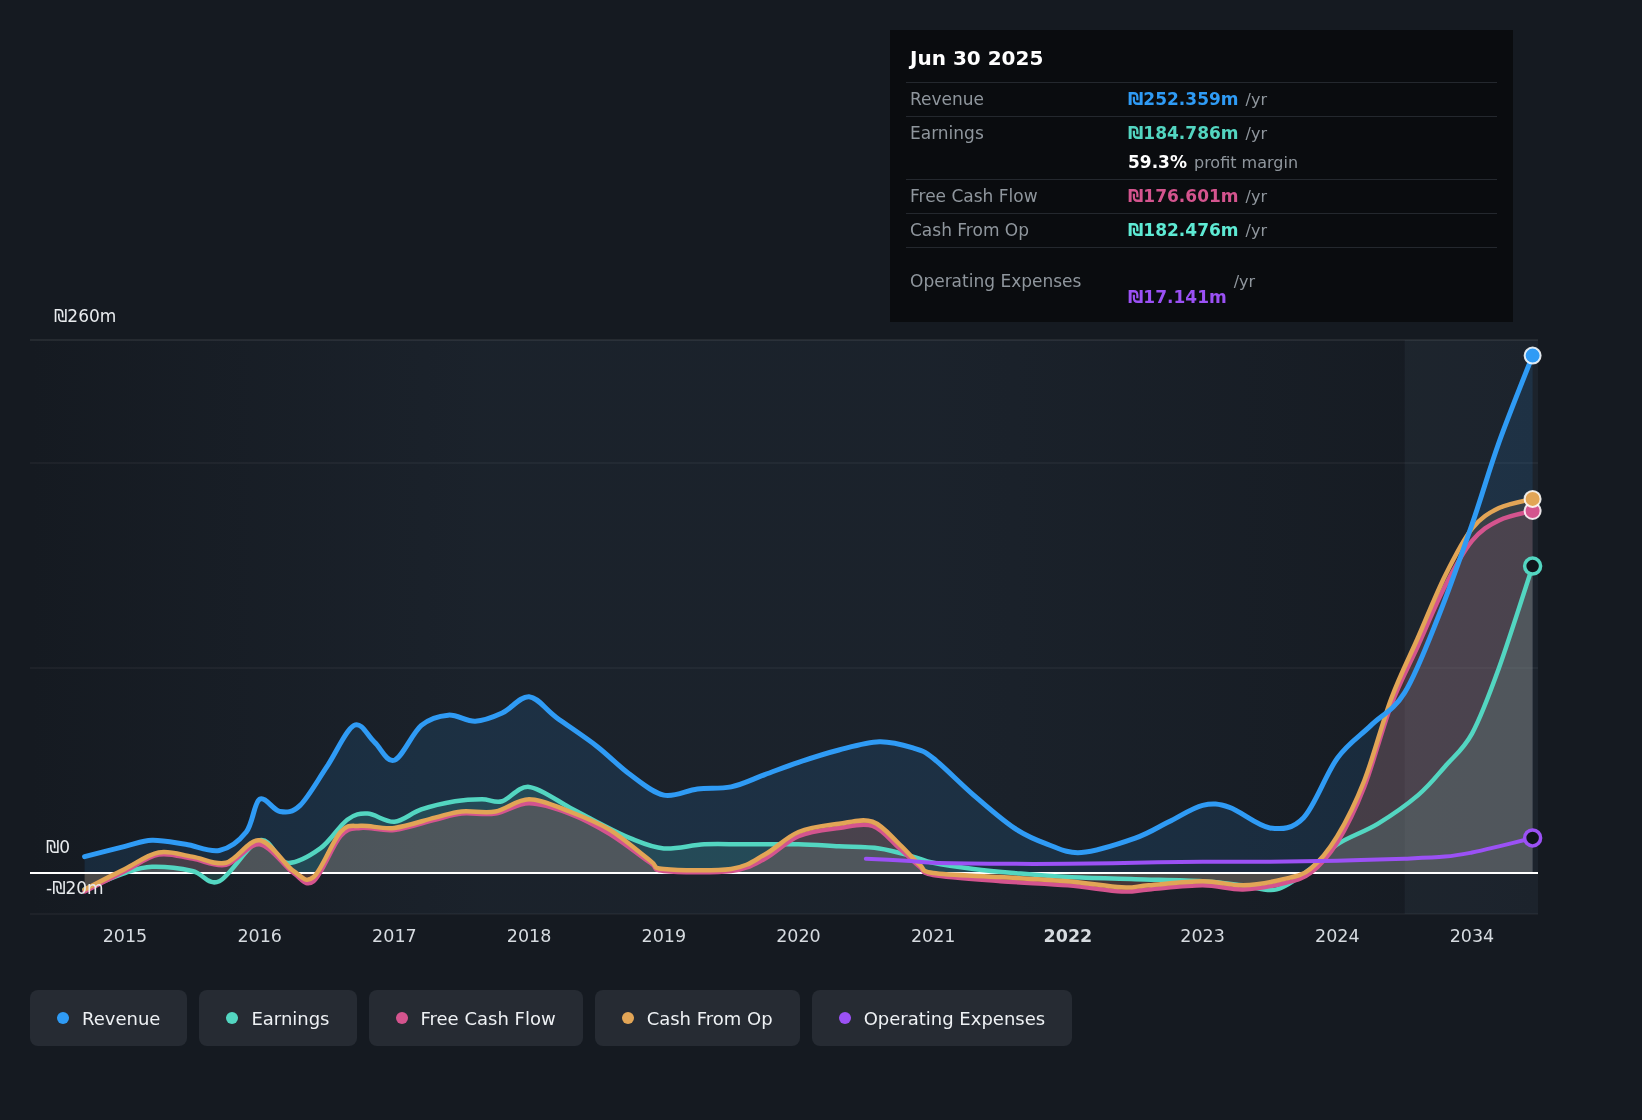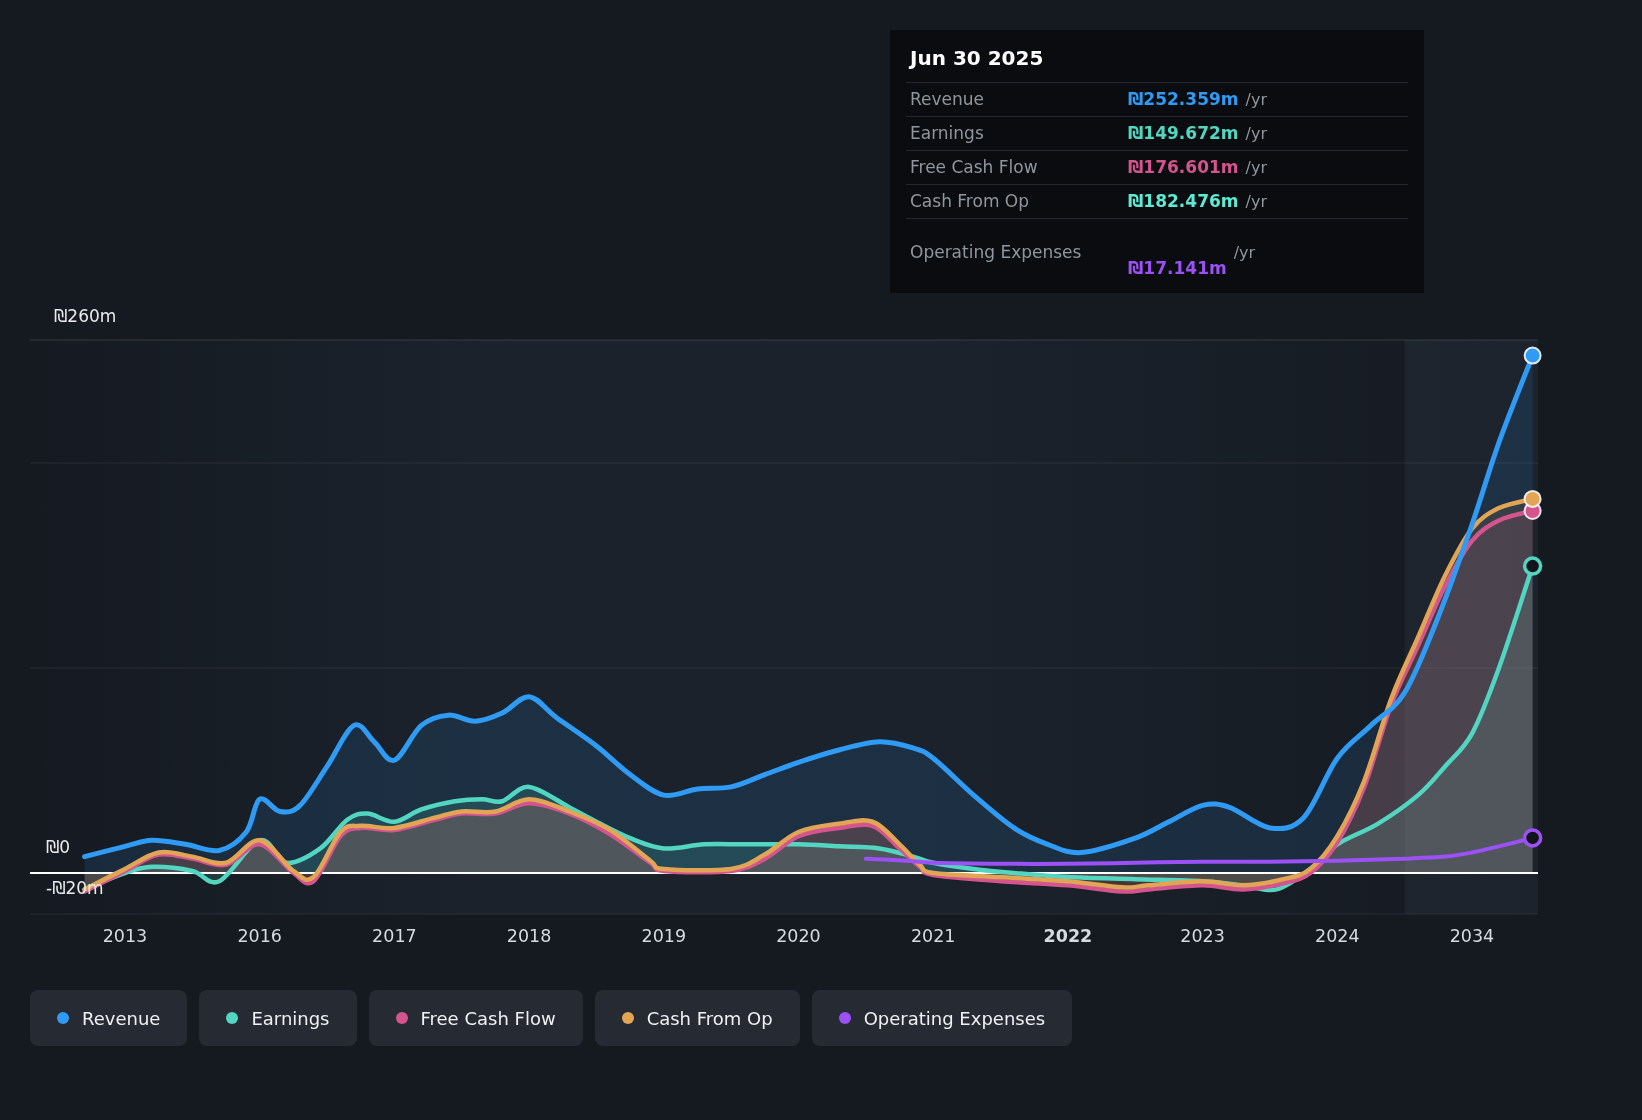--- a/index.html
+++ b/index.html
@@ -8,21 +8,21 @@
     background:#151a21;
     font-family:"DejaVu Sans","Liberation Sans",sans-serif;
     position:relative;overflow:hidden;
     color:#e6e9ec;
   }
   .page{position:absolute;inset:0;}
   #chart-svg{position:absolute;left:0;top:0;width:1642px;height:1120px;z-index:1;}
 
   
   .tooltip{
-    position:absolute;left:890px;top:30px;width:534px;
+    position:absolute;left:890px;top:30px;width:623px;
     background:#0a0c0f;z-index:5;padding-bottom:8px;
     box-sizing:border-box;
   }
   .t-title{font-size:20px;font-weight:700;color:#ffffff;padding:16px 20px 12px;}
   .t-div{height:1px;background:#24282e;margin:0 16px;}
   .t-row{display:flex;align-items:center;padding:6px 20px;font-size:17px;line-height:21px;}
   .t-row .t-label{width:218px;color:#8f969d;flex:none;}
   .t-value{font-weight:700;}
   .t-suffix{color:#8f969d;font-weight:400;margin-left:7px;font-size:16px;}
   .t-row.sub{padding-top:2px;}
@@ -79,21 +79,21 @@
       <circle cx="1532.615000000006" cy="498.87500000000006" r="8" fill="#e2a556" stroke="rgba(255,255,255,0.85)" stroke-width="2"></circle>
       <circle cx="1532.615000000006" cy="355.58000000000004" r="8" fill="#2f9bf5" stroke="rgba(255,255,255,0.85)" stroke-width="2"></circle>
       <circle cx="1532.615000000006" cy="837.945" r="8" fill="#10151c" stroke="#9b51f5" stroke-width="3.5"></circle>
     </svg>
 
   <span class="y-label" id="y-top">₪260m</span>
   <span class="y-label" id="y-zero">₪0</span>
   <span class="y-label" id="y-neg">-₪20m</span>
 
   <div id="x-axis">
-      <div class="x-label" style="left: 85px;">2013</div>
+      <div class="x-label" style="left: 85px;">2015</div>
       <div class="x-label" style="left: 219.7px;">2016</div>
       <div class="x-label" style="left: 354.4px;">2017</div>
       <div class="x-label" style="left: 489.1px;">2018</div>
       <div class="x-label" style="left: 623.8px;">2019</div>
       <div class="x-label" style="left: 758.5px;">2020</div>
       <div class="x-label" style="left: 893.2px;">2021</div>
       <div class="x-label" style="left: 1027.9px; font-weight: bold;">2022</div>
       <div class="x-label" style="left: 1162.6px;">2023</div>
       <div class="x-label" style="left: 1297.3px;">2024</div>
       <div class="x-label" style="left: 1432px;">2034</div>
@@ -104,22 +104,27 @@
     <div id="tooltip-rows">
         <div class="t-div"></div>
         <div class="t-row">
           <span class="t-label">Revenue</span>
           <span class="t-value" style="color: rgb(47, 155, 245);">₪252.359m</span>
           <span class="t-suffix">/yr</span>
         </div>
         <div class="t-div"></div>
         <div class="t-row">
           <span class="t-label">Earnings</span>
-          <span class="t-value" style="color: rgb(83, 214, 193);">₪149.672m</span>
+          <span class="t-value" style="color: rgb(83, 214, 193);">₪184.786m</span>
           <span class="t-suffix">/yr</span>
+        </div>
+        <div class="t-row sub">
+          <span class="t-label"></span>
+          <span class="t-value" style="color: rgb(255, 255, 255);">59.3%</span>
+          <span class="t-suffix">profit margin</span>
         </div>
         <div class="t-div"></div>
         <div class="t-row">
           <span class="t-label">Free Cash Flow</span>
           <span class="t-value" style="color: rgb(212, 84, 142);">₪176.601m</span>
           <span class="t-suffix">/yr</span>
         </div>
         <div class="t-div"></div>
         <div class="t-row">
           <span class="t-label">Cash From Op</span>

